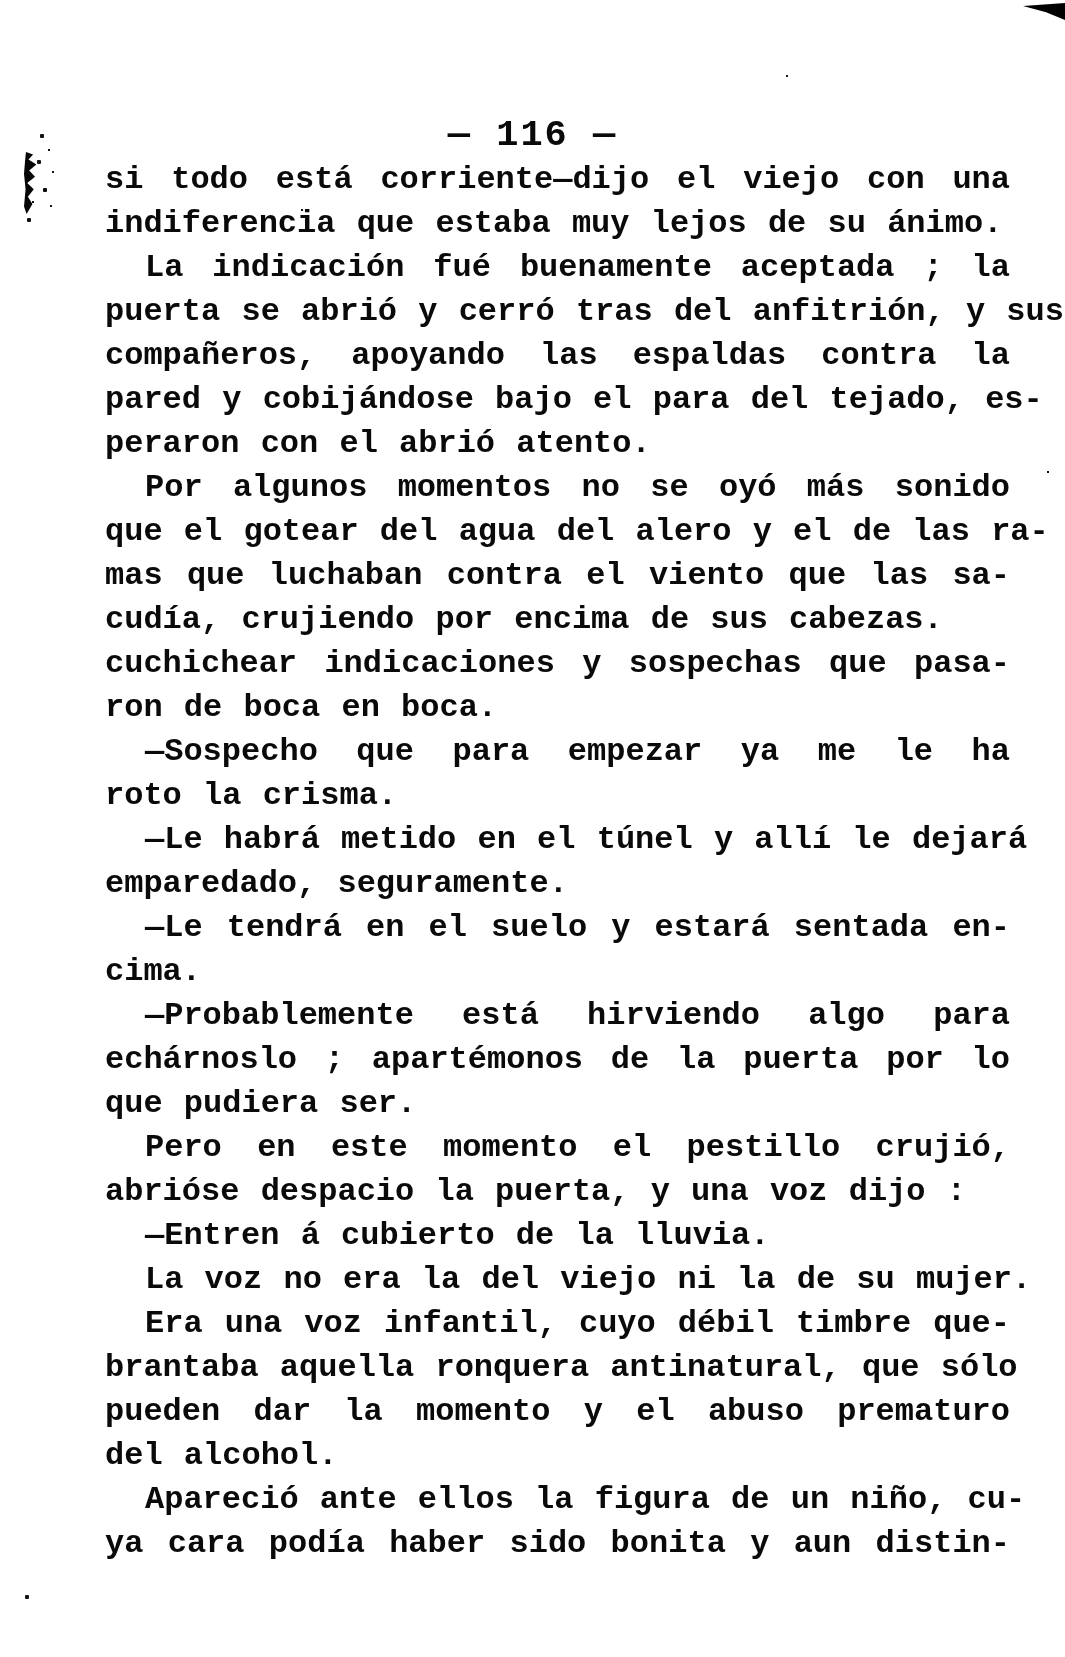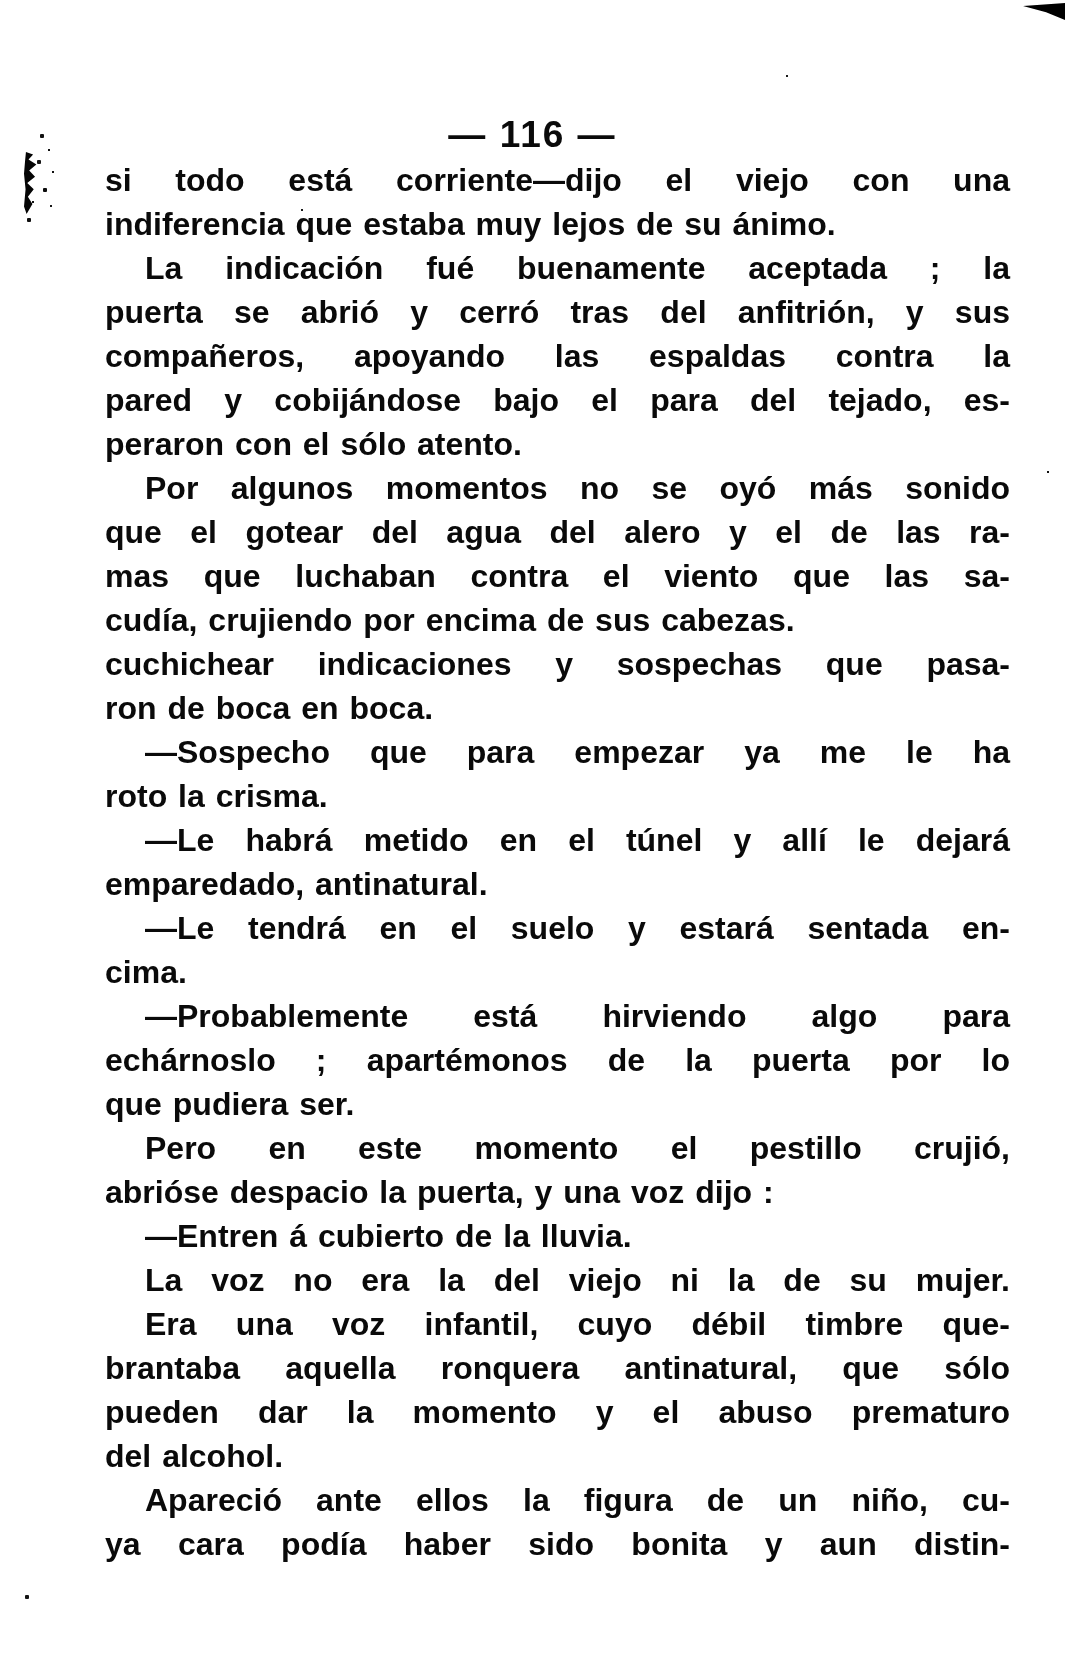--- a/index.html
+++ b/index.html
@@ -8,21 +8,21 @@
     background: #e8e8e8;
   }
   .page {
     position: relative;
     width: 1065px;
     height: 1657px;
     margin: 0 auto;
     background: #ffffff;
     overflow: hidden;
     color: #0a0a0a;
-    font-family: Liberation Sans, sans-serif;
+    font-family: Liberation Mono, monospace;
     font-weight: 700;
   }
   .page-header {
     position: absolute;
     top: 114px;
     left: 0;
     width: 100%;
     text-align: center;
     font-size: 37px;
     letter-spacing: 2px;
@@ -111,31 +111,31 @@
 
   <div class="page-header">— 116 —</div>
 
   <div class="text-block">
     <div class="line">si todo está corriente—dijo el viejo con una</div>
     <div class="line end">indiferencia que estaba muy lejos de su ánimo.</div>
     <div class="line indent">La indicación fué buenamente aceptada ; la</div>
     <div class="line">puerta se abrió y cerró tras del anfitrión, y sus</div>
     <div class="line">compañeros, apoyando las espaldas contra la</div>
     <div class="line">pared y cobijándose bajo el para del tejado, es-</div>
-    <div class="line end">peraron con el sólo atento.</div>
+    <div class="line end">peraron con el abrió atento.</div>
     <div class="line indent">Por algunos momentos no se oyó más sonido</div>
     <div class="line">que el gotear del agua del alero y el de las ra-</div>
     <div class="line">mas que luchaban contra el viento que las sa-</div>
     <div class="line end">cudía, crujiendo por encima de sus cabezas.</div>
     <div class="line">cuchichear indicaciones y sospechas que pasa-</div>
     <div class="line end">ron de boca en boca.</div>
     <div class="line indent">—Sospecho que para empezar ya me le ha</div>
     <div class="line end">roto la crisma.</div>
     <div class="line indent">—Le habrá metido en el túnel y allí le dejará</div>
-    <div class="line end">emparedado, antinatural.</div>
+    <div class="line end">emparedado, seguramente.</div>
     <div class="line indent">—Le tendrá en el suelo y estará sentada en-</div>
     <div class="line end">cima.</div>
     <div class="line indent">—Probablemente está hirviendo algo para</div>
     <div class="line">echárnoslo ; apartémonos de la puerta por lo</div>
     <div class="line end">que pudiera ser.</div>
     <div class="line indent">Pero en este momento el pestillo crujió,</div>
     <div class="line end">abrióse despacio la puerta, y una voz dijo :</div>
     <div class="line indent end">—Entren á cubierto de la lluvia.</div>
     <div class="line indent">La voz no era la del viejo ni la de su mujer.</div>
     <div class="line indent">Era una voz infantil, cuyo débil timbre que-</div>

